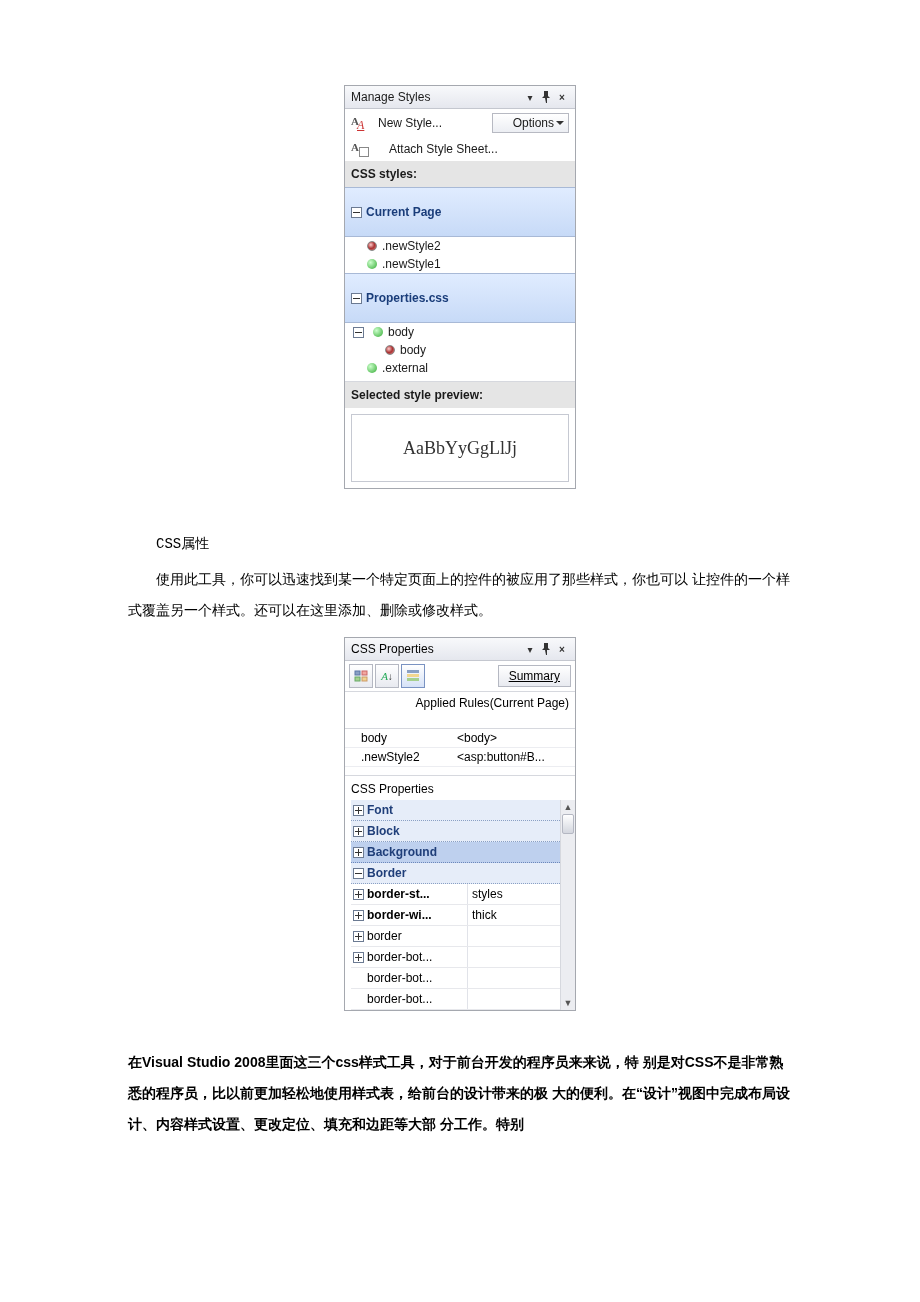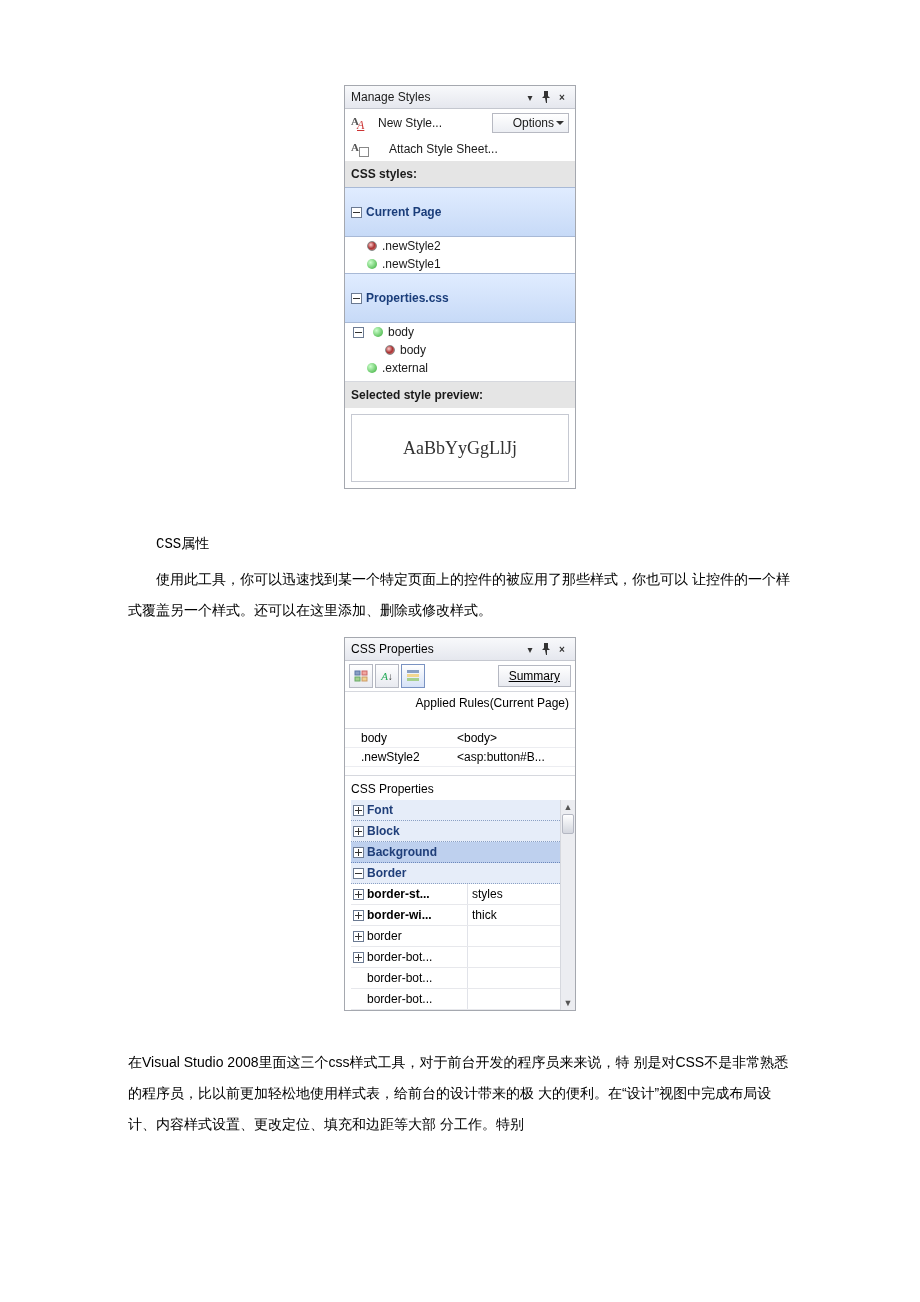--- a/index.html
+++ b/index.html
@@ -393,16 +393,16 @@
       <div class="scrollbar">
         <span class="arr">▲</span>
         <span class="thumb"></span>
         <div style="flex:1"></div>
         <span class="arr">▼</span>
       </div>
     </div>
   </div>
 
   <div class="prose" style="margin-top:36px;">
-    <p class="para2" style="text-indent:2em;">在Visual Studio 2008里面这三个css样式工具，对于前台开发的程序员来来说，特 别是对CSS不是非常熟悉的程序员，比以前更加轻松地使用样式表，给前台的设计带来的极 大的便利。在“设计”视图中完成布局设计、内容样式设置、更改定位、填充和边距等大部 分工作。特别</p>
+    <p class="para2" style="text-indent:2em;font-weight:bold;">在Visual Studio 2008里面这三个css样式工具，对于前台开发的程序员来来说，特 别是对CSS不是非常熟悉的程序员，比以前更加轻松地使用样式表，给前台的设计带来的极 大的便利。在“设计”视图中完成布局设计、内容样式设置、更改定位、填充和边距等大部 分工作。特别</p>
   </div>
 
 </div>
 
 </body></html>

